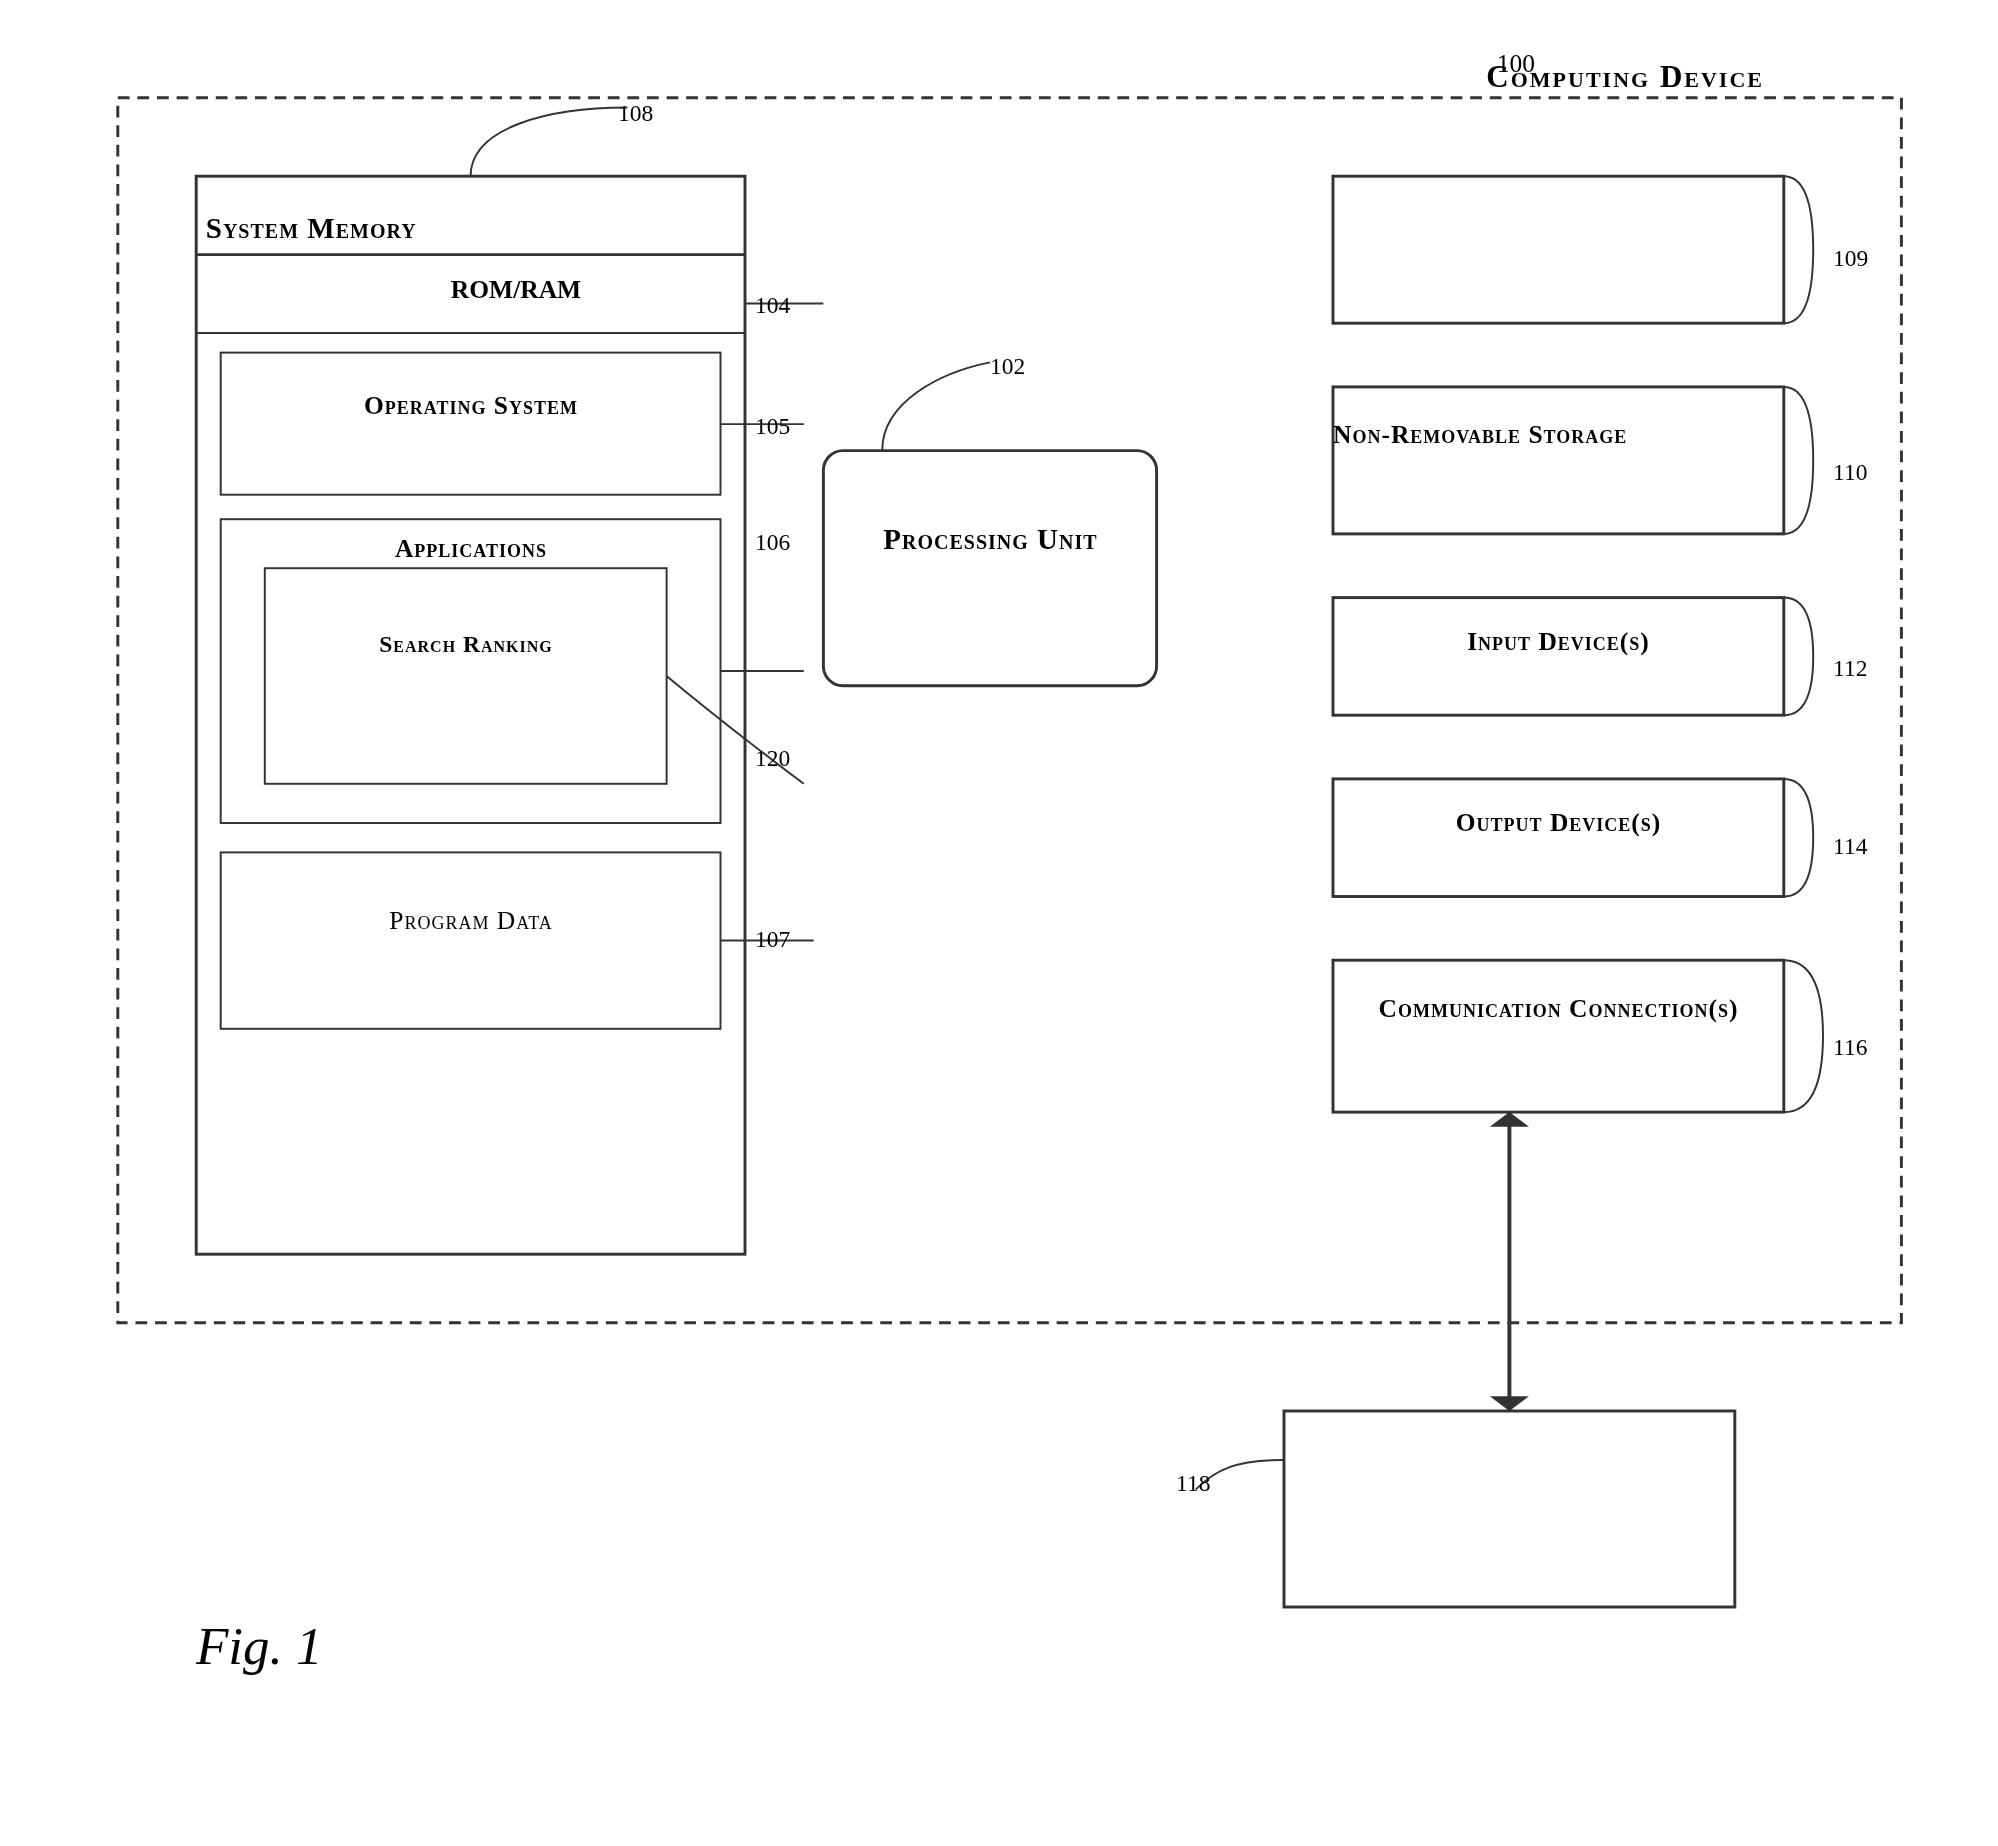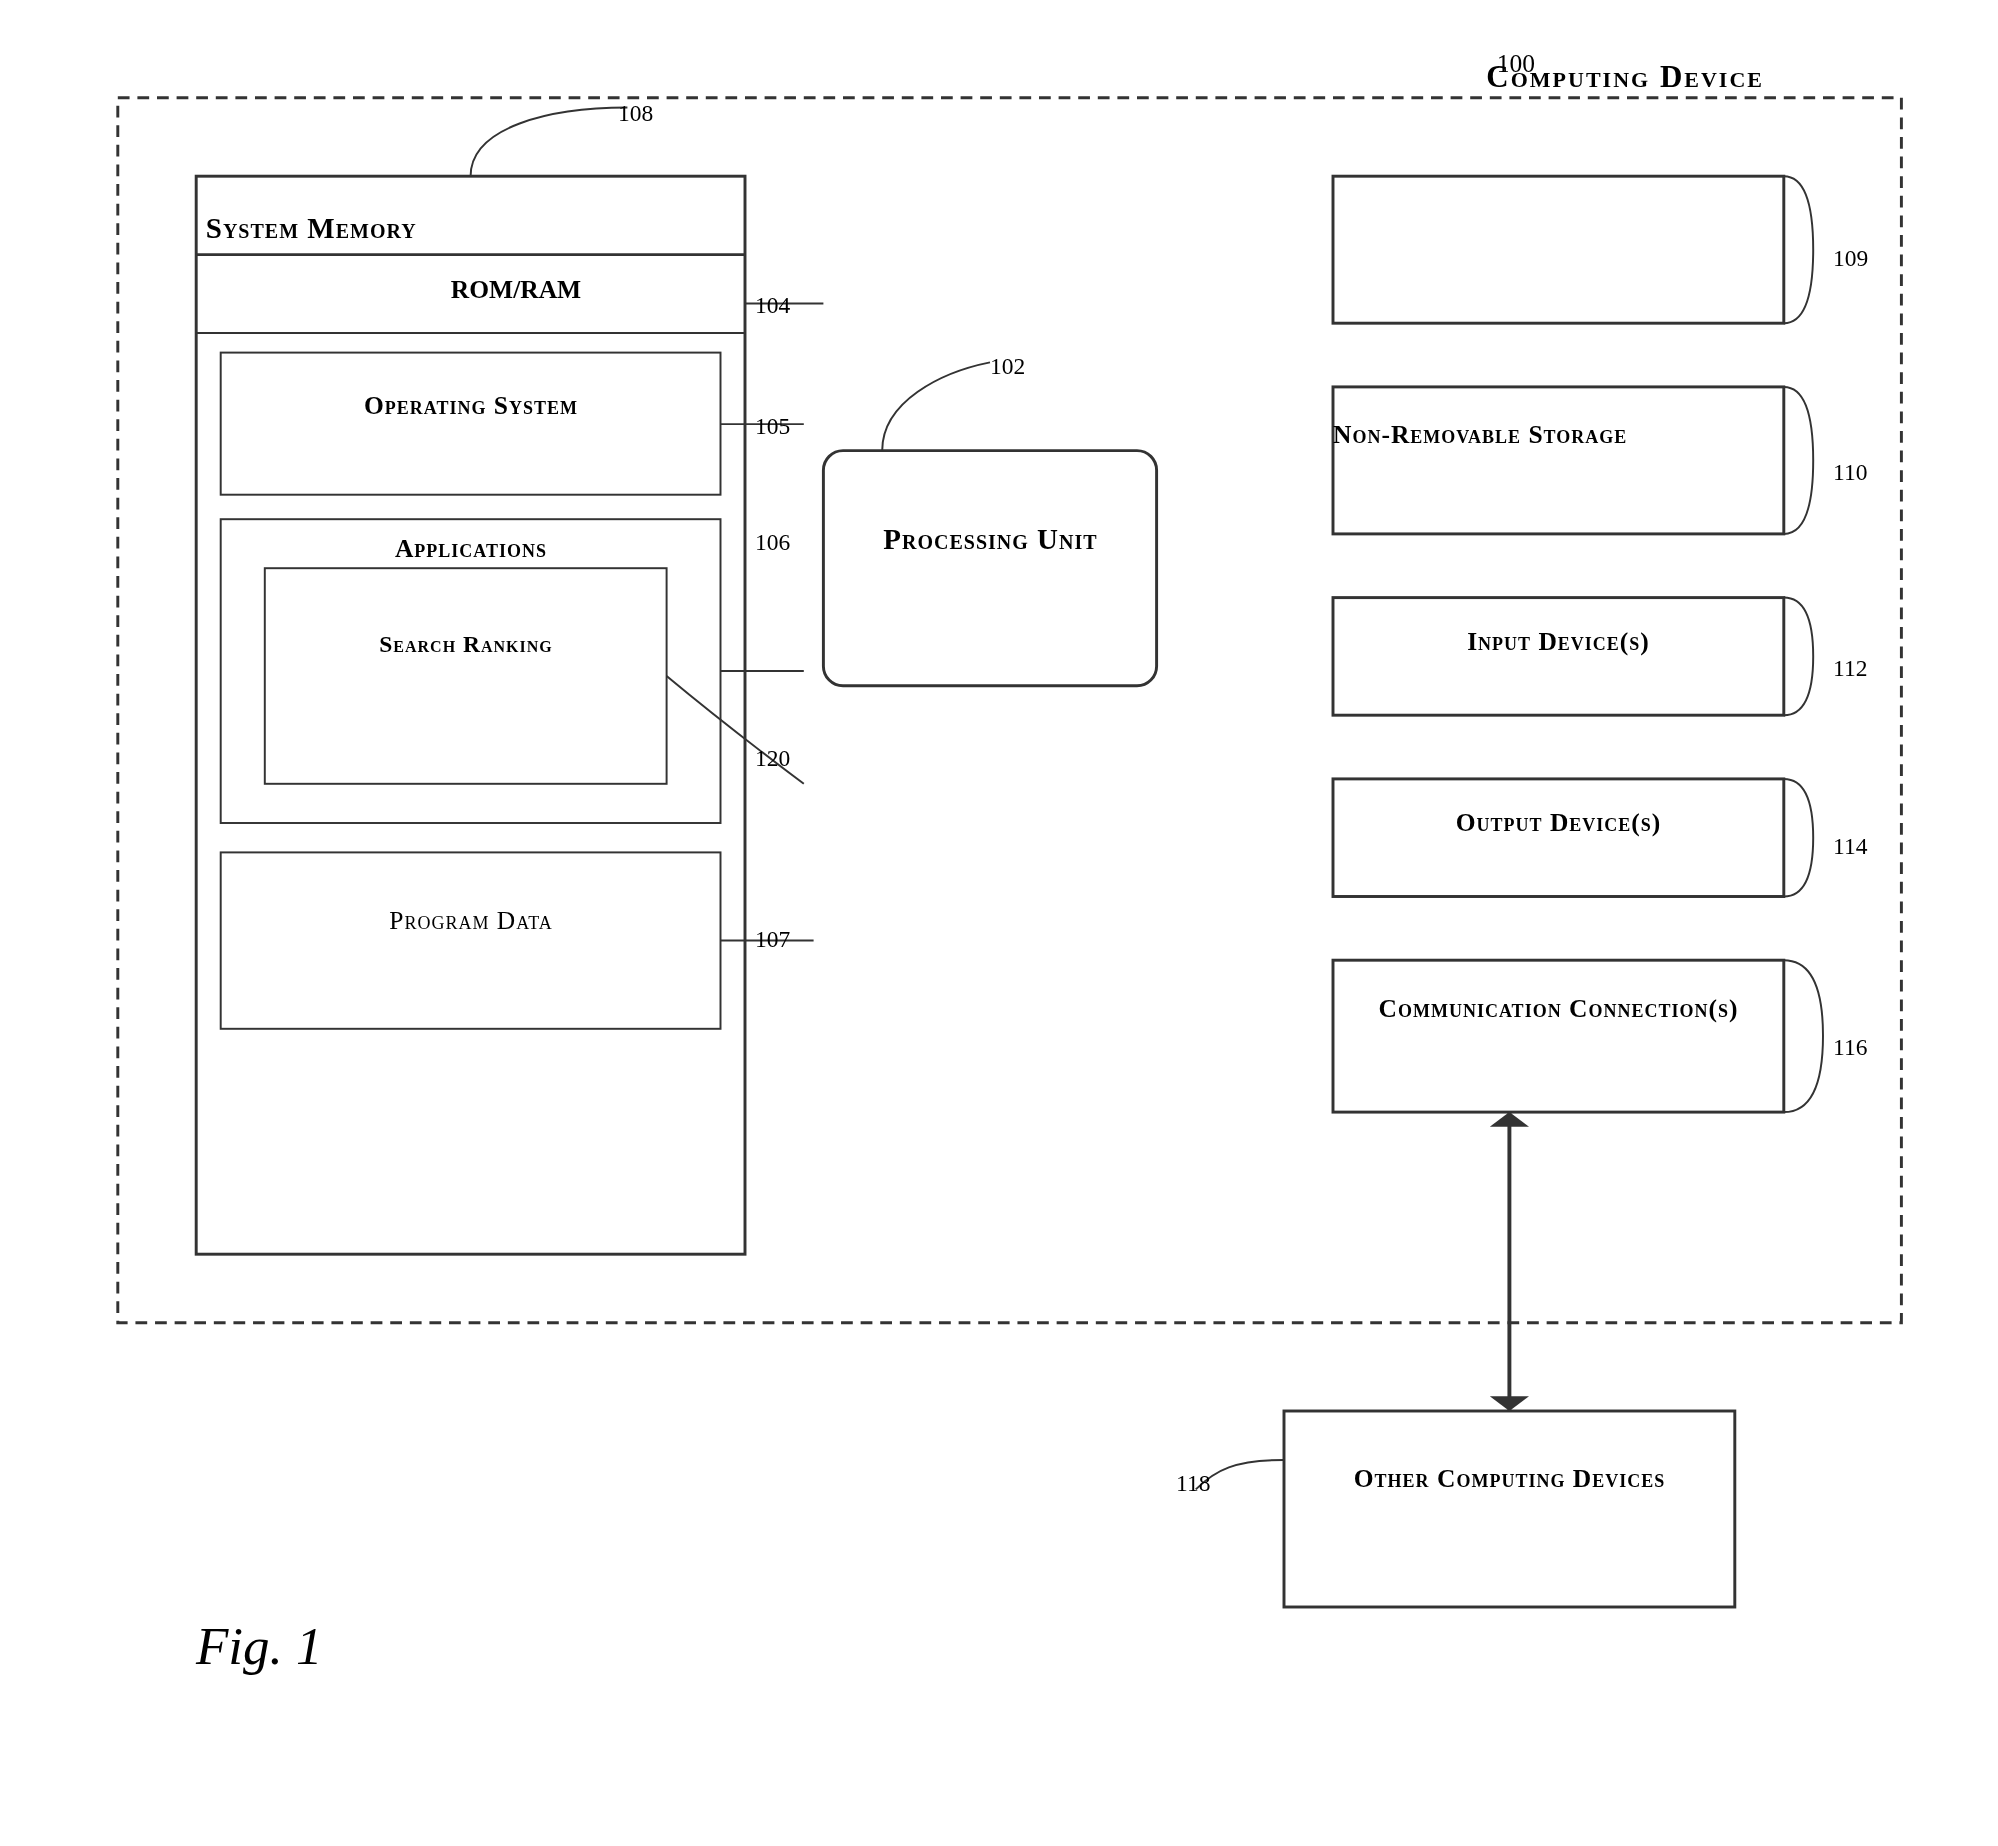--- a/index.html
+++ b/index.html
@@ -144,20 +144,19 @@
   <div style="position:absolute; top:616px; left:1774px; font-size:23.5px;">112</div>
 
   <div style="position:absolute; top:769px; left:1274px; width:451px; text-align:center; font-size:25.5px; font-variant:small-caps; font-weight:bold; letter-spacing:1px;">Output Device(s)</div>
 
   <div style="position:absolute; top:794px; left:1774px; font-size:23.5px;">114</div>
 
   <div style="position:absolute; top:951px; left:1274px; width:451px; text-align:center; font-size:25.5px; font-variant:small-caps; font-weight:bold; letter-spacing:1px; line-height:1.5;">Communication Connection(s)</div>
 
   <div style="position:absolute; top:995px; left:1774px; font-size:23.5px;">116</div>
 
-  <div style="position:absolute; top:1421px; left:1225px; width:451px; text-align:center; font-size:25.5px; font-variant:small-caps; font-weight:bold; letter-spacing:1px; line-height:1.5;">Other Computing Devices</div>
 
   <div style="position:absolute; top:1431px; left:1117px; font-size:23.5px;">118</div>
 
   <div style="position:absolute; bottom:78px; left:137px; font-size:53px; font-style:italic; font-family:'Times New Roman',Times,serif;">Fig. 1</div>
 
 </div>
 
 
 </body></html>

